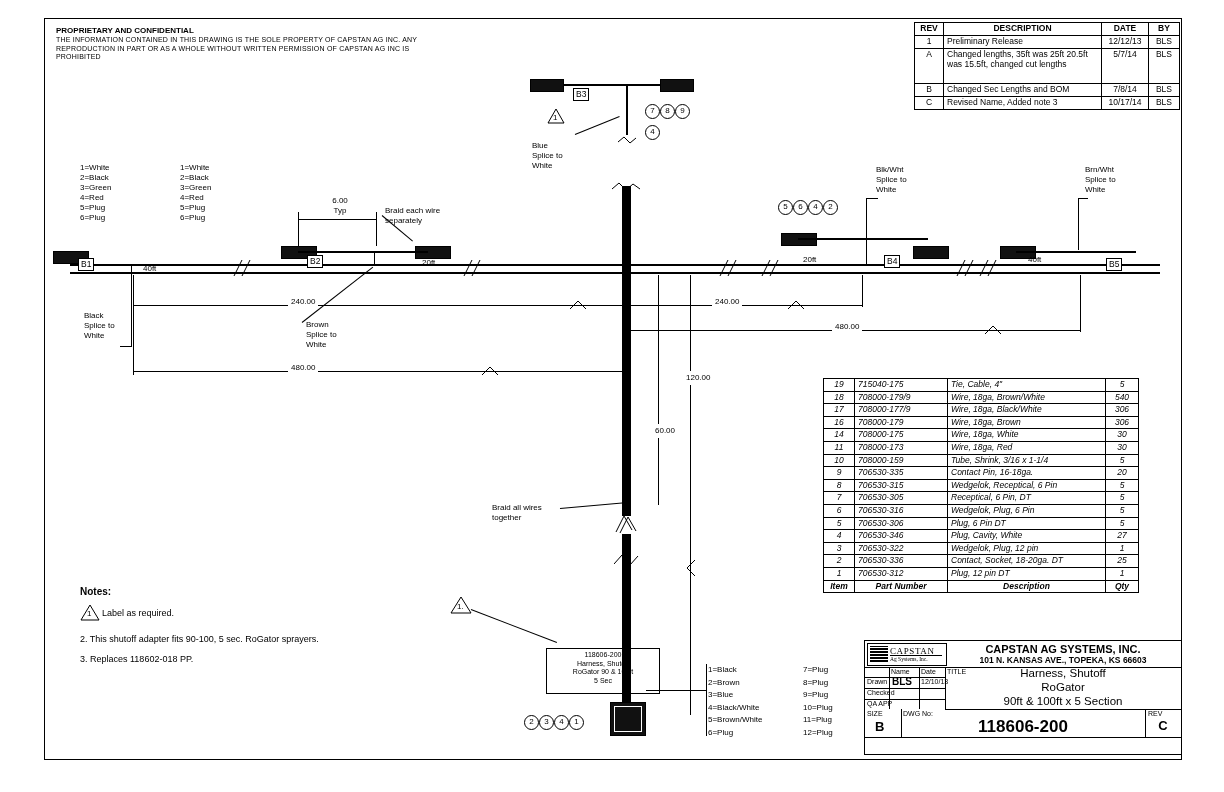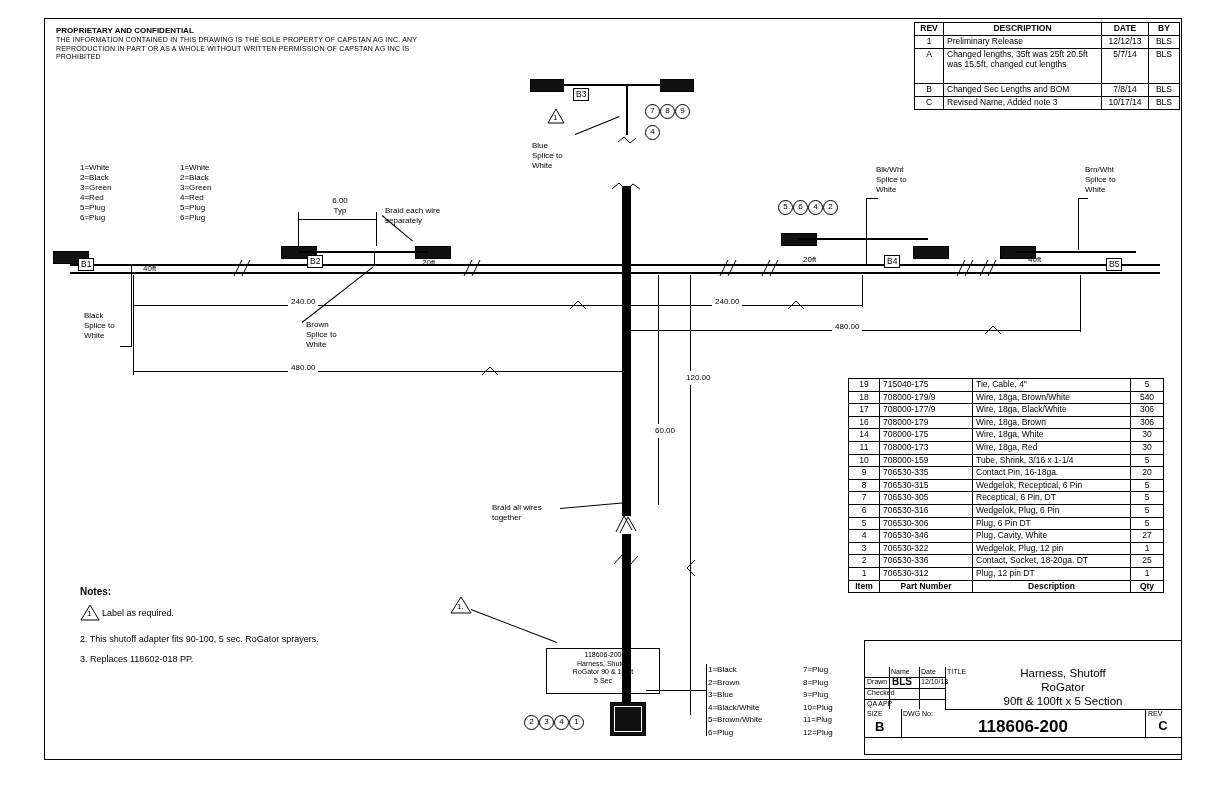--- a/index.html
+++ b/index.html
@@ -338,21 +338,21 @@
       <svg width="20" height="17" style="position:absolute;left:0;top:0;">
           <polygon points="10,1 19,16 1,16" stroke="#000" fill="#fff" stroke-width="1"></polygon>
         </svg>
       <span class="abs t8" style="left:7px;top:5px;">1</span>
       <span class="abs t9" style="left:22px;top:4px;font-size:9px;">Label as required.</span>
     </div>
     <div class="t9" style="font-size:9px;margin-top:8px;">2.  This shutoff adapter fits 90-100, 5 sec. RoGator sprayers.</div>
     <div class="t9" style="font-size:9px;margin-top:10px;">3.  Replaces 118602-018 PP.</div>
   </div>
 
-  <div class="abs" style="left:848px;top:378px;width:316px;">
+  <div class="abs" style="left:823px;top:378px;width:316px;font-style:italic;">
     <table class="bomtbl">
       <tbody>
           <tr>
             <td class="item">19</td>
             <td class="pn">715040-175</td>
             <td>Tie, Cable, 4"</td>
             <td class="qty">5</td>
           </tr>
       <tr>
             <td class="item">18</td>
@@ -449,20 +449,30 @@
             <td class="pn">Part Number</td>
             <td>Description</td>
             <td class="qty">Qty</td>
           </tr>
     </tbody>
       </table>
   </div>
 
   <div class="abs brd" style="left:864px;top:640px;width:316px;height:113px;">
 
+    <div class="abs" style="left:0;top:0;width:316px;height:26px;border-bottom:1px solid #000;">
+      <div class="abs" style="left:2px;top:2px;width:78px;height:21px;border:1px solid #000;">
+        <div style="position:absolute;left:2px;top:2px;width:18px;height:16px;background:repeating-linear-gradient(0deg,#000 0 1.5px,#fff 1.5px 3px);"></div>
+        <div class="abs" style="left:22px;top:2px;font-size:9px;font-family:'Liberation Serif',serif;letter-spacing:.6px;">CAPSTAN</div>
+        <div class="abs" style="left:22px;top:12px;font-size:5.5px;font-family:'Liberation Serif',serif;">Ag Systems, Inc.</div>
+        <div class="abs" style="left:22px;top:11px;width:52px;height:1px;background:#000;"></div>
+      </div>
+      <div class="abs ctr b" style="left:84px;top:2px;width:228px;font-size:11px;">CAPSTAN AG SYSTEMS, INC.</div>
+      <div class="abs ctr b" style="left:84px;top:14px;width:228px;font-size:8.5px;">101 N. KANSAS AVE., TOPEKA, KS 66603</div>
+    </div>
 
     <div class="abs" style="left:0;top:26px;width:80px;height:42px;border-right:1px solid #000;">
       <div class="abs" style="left:0;top:0;width:80px;height:10px;border-bottom:1px solid #000;">
         <span class="abs t7" style="left:26px;top:1px;">Name</span>
         <span class="abs t7" style="left:56px;top:1px;">Date</span>
         <div class="abs" style="left:24px;top:0;width:1px;height:42px;background:#000;"></div>
         <div class="abs" style="left:54px;top:0;width:1px;height:42px;background:#000;"></div>
       </div>
       <div class="abs" style="left:0;top:10px;width:80px;height:11px;border-bottom:1px solid #000;">
         <span class="abs t7" style="left:2px;top:1px;">Drawn</span>

